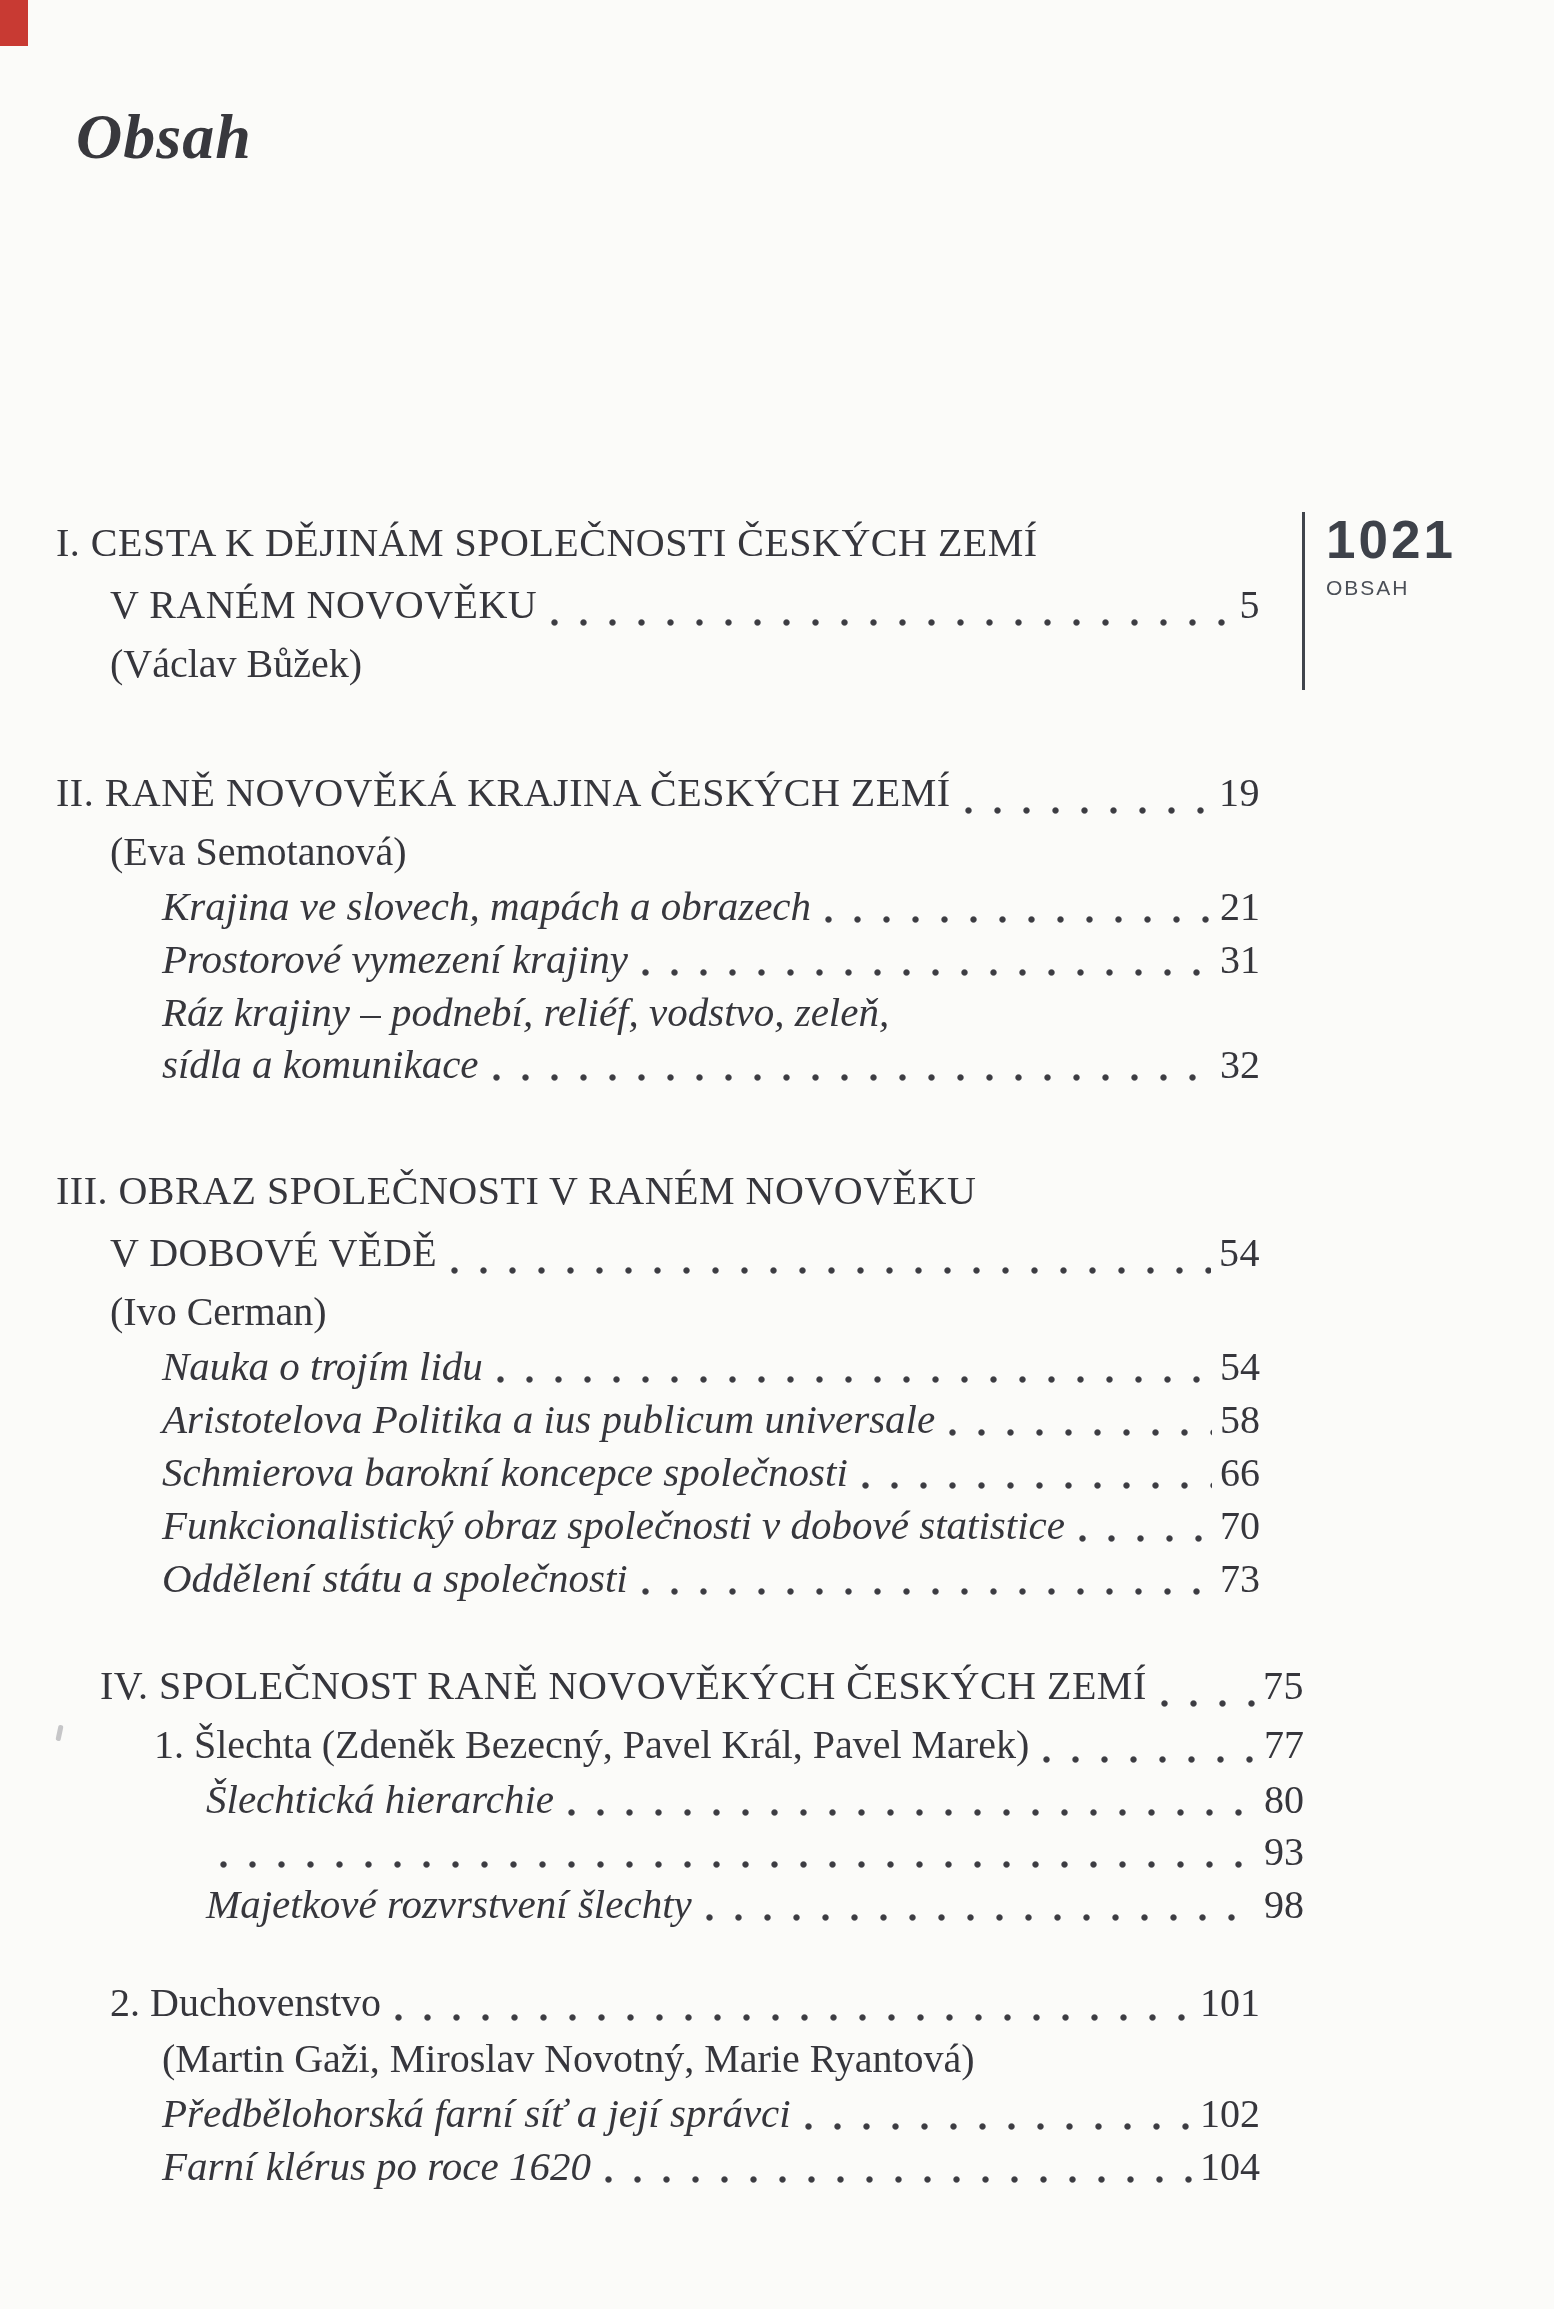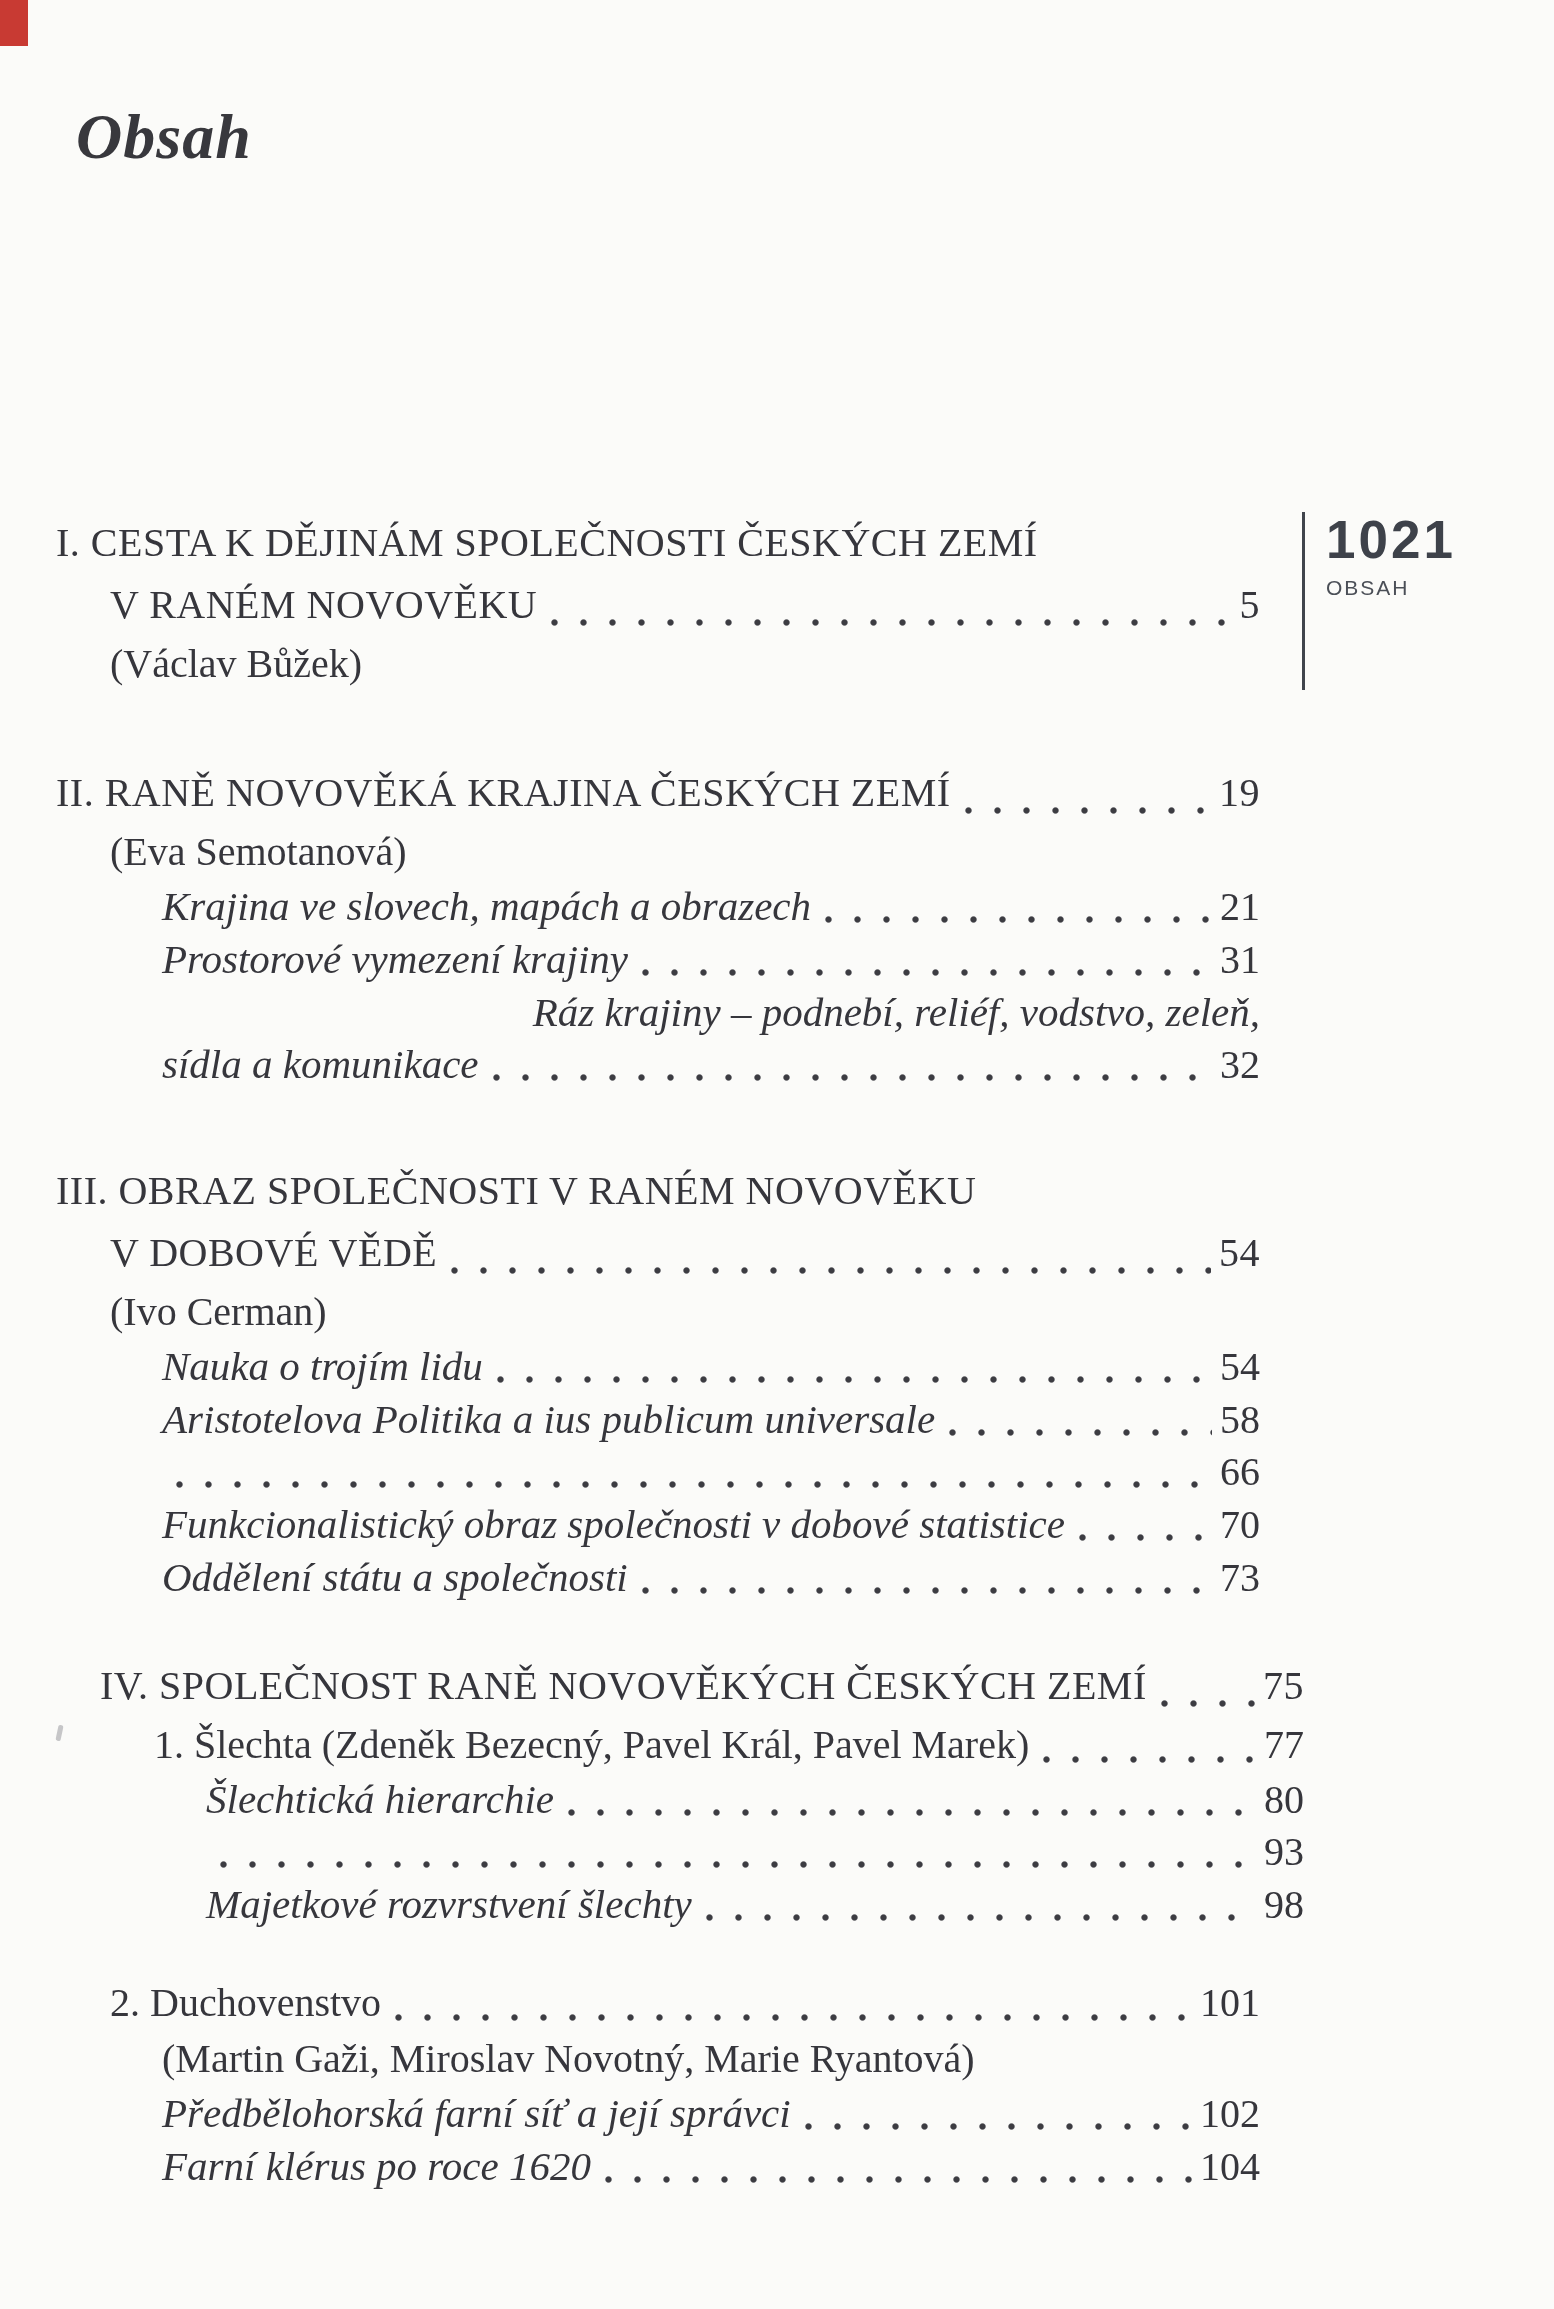--- a/index.html
+++ b/index.html
@@ -54,21 +54,21 @@
   .sec2 { top:762px; }
   .sec3 { top:1160px; }
   .sec4 { top:1655px;margin-left:44px; }
   .sec4b { top:1975px; }
 
   .row { display:flex; align-items:baseline; }
   .row > .t { white-space:nowrap; }
 
   .caps  { font-size:40px; line-height:62px; letter-spacing:.5px; }
   .plain { font-size:40px; line-height:56px; }
-  .item  { font-size:41px; line-height:52px; font-style:italic;justify-content:flex-end; }
+  .item  { font-size:41px; line-height:52px; font-style:italic; }
   .pg    { font-size:40px; font-style:normal; white-space:nowrap; }
 
   .ind1 { padding-left:54px; }
   .ind2 { padding-left:106px; }
 
   .dots {
     flex:1 1 auto; min-width:30px;
     align-self:flex-end;
     height:7px;
     margin:0 8px 10px 14px;
@@ -152,20 +152,21 @@
       <span class="t">Nauka o trojím lidu</span>
       <span class="dots"></span>
       <span class="pg">54</span>
     </div>
     <div class="row item ind2">
       <span class="t">Aristotelova Politika a ius publicum universale</span>
       <span class="dots"></span>
       <span class="pg">58</span>
     </div>
     <div class="row item ind2">
+      <span class="t">Schmierova barokní koncepce společnosti</span>
       <span class="dots"></span>
       <span class="pg">66</span>
     </div>
     <div class="row item ind2">
       <span class="t">Funkcionalistický obraz společnosti v dobové statistice</span>
       <span class="dots"></span>
       <span class="pg">70</span>
     </div>
     <div class="row item ind2">
       <span class="t">Oddělení státu a společnosti</span>

